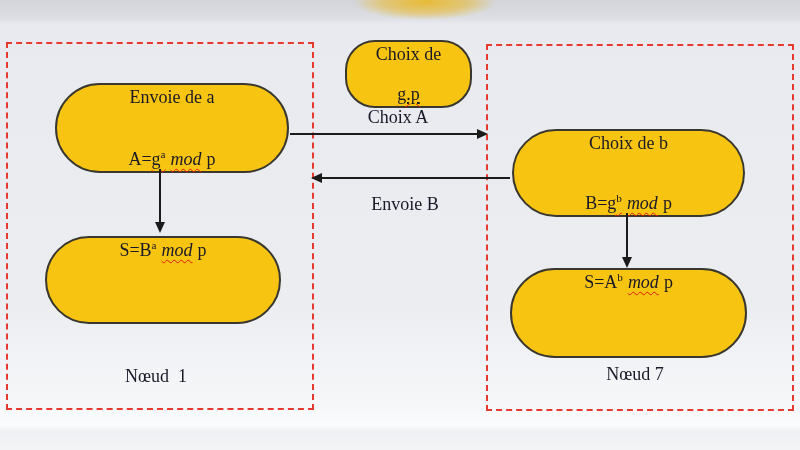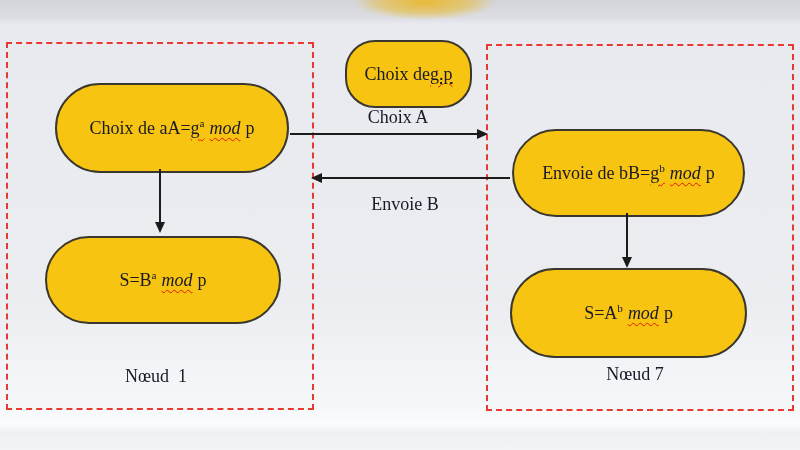--- a/index.html
+++ b/index.html
@@ -24,23 +24,23 @@
   .dashed-box { position: absolute; border: 2px dashed #e63a30; }
   #box-node1 { left: 6px;   top: 42px; width: 304px; height: 364px; }
   #box-node2 { left: 486px; top: 44px; width: 304px; height: 363px; }
 
   
   .pill {
     position: absolute;
     background: #f8c412;
     border: 2px solid #3a382e;
     display: flex;
-    flex-direction: row;
+    flex-direction: column;
     align-items: center;
-    justify-content: center;
+    justify-content: space-between;
     text-align: center;
     font-size: 18px;
     line-height: 24px;
   }
   #pill-gp       { left: 345px; top: 40px;  width: 123px; height: 64px; border-radius: 30px; }
   #pill-choix-a  { left: 55px;  top: 83px;  width: 230px; height: 86px; border-radius: 45px; }
   #pill-choix-b  { left: 512px; top: 129px; width: 229px; height: 84px; border-radius: 44px; }
   #pill-s1       { left: 45px;  top: 236px; width: 232px; height: 84px; border-radius: 44px; }
   #pill-s2       { left: 510px; top: 268px; width: 233px; height: 86px; border-radius: 45px; }
 
@@ -102,26 +102,26 @@
 
   <div class="dashed-box" id="box-node1"></div>
   <div class="dashed-box" id="box-node2"></div>
 
   <div class="pill" id="pill-gp">
     <div>Choix de</div>
     <div><span class="wavy"><span class="solid-u">g.p</span></span></div>
   </div>
 
   <div class="pill" id="pill-choix-a">
-    <div>Choix de a</div>
+    <div>Envoie de a</div>
     <div><span>A=</span><span class="wavy"><span>g</span><sup>a</sup></span><span class="wavy mod-word">mod</span><span>p</span></div>
   </div>
 
   <div class="pill" id="pill-choix-b">
-    <div>Envoie de b</div>
+    <div>Choix de b</div>
     <div><span>B=</span><span class="wavy"><span>g</span><sup>b</sup></span><span class="wavy mod-word">mod</span><span>p</span></div>
   </div>
 
   <div class="pill" id="pill-s1">
     <div><span>S=B</span><sup>a</sup><span class="wavy mod-word">mod</span><span>p</span></div>
   </div>
 
   <div class="pill" id="pill-s2">
     <div><span>S=A</span><sup>b</sup><span class="wavy mod-word">mod</span><span>p</span></div>
   </div>

